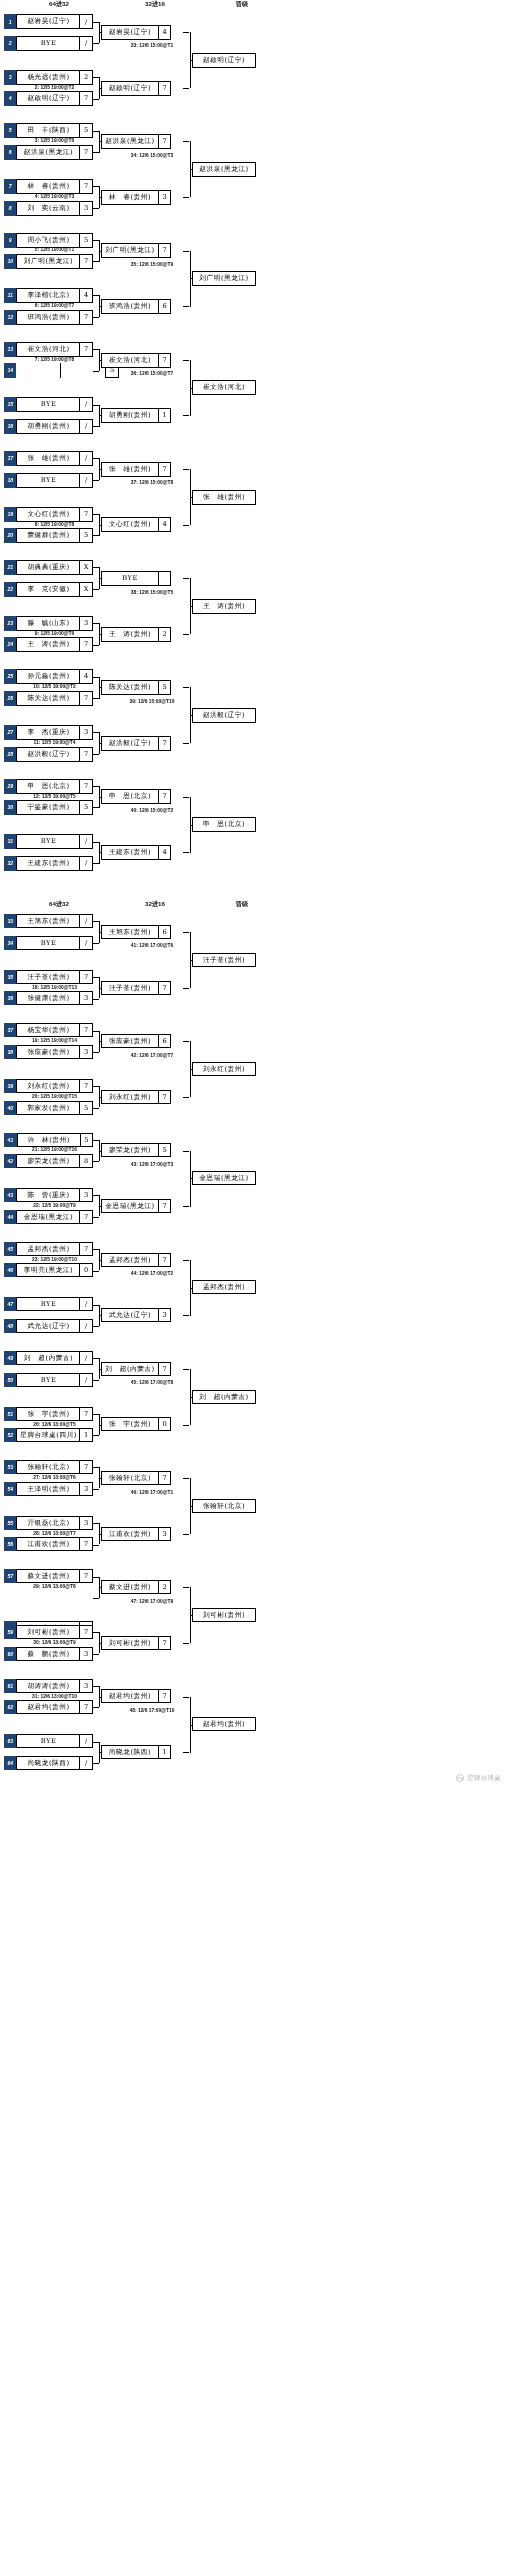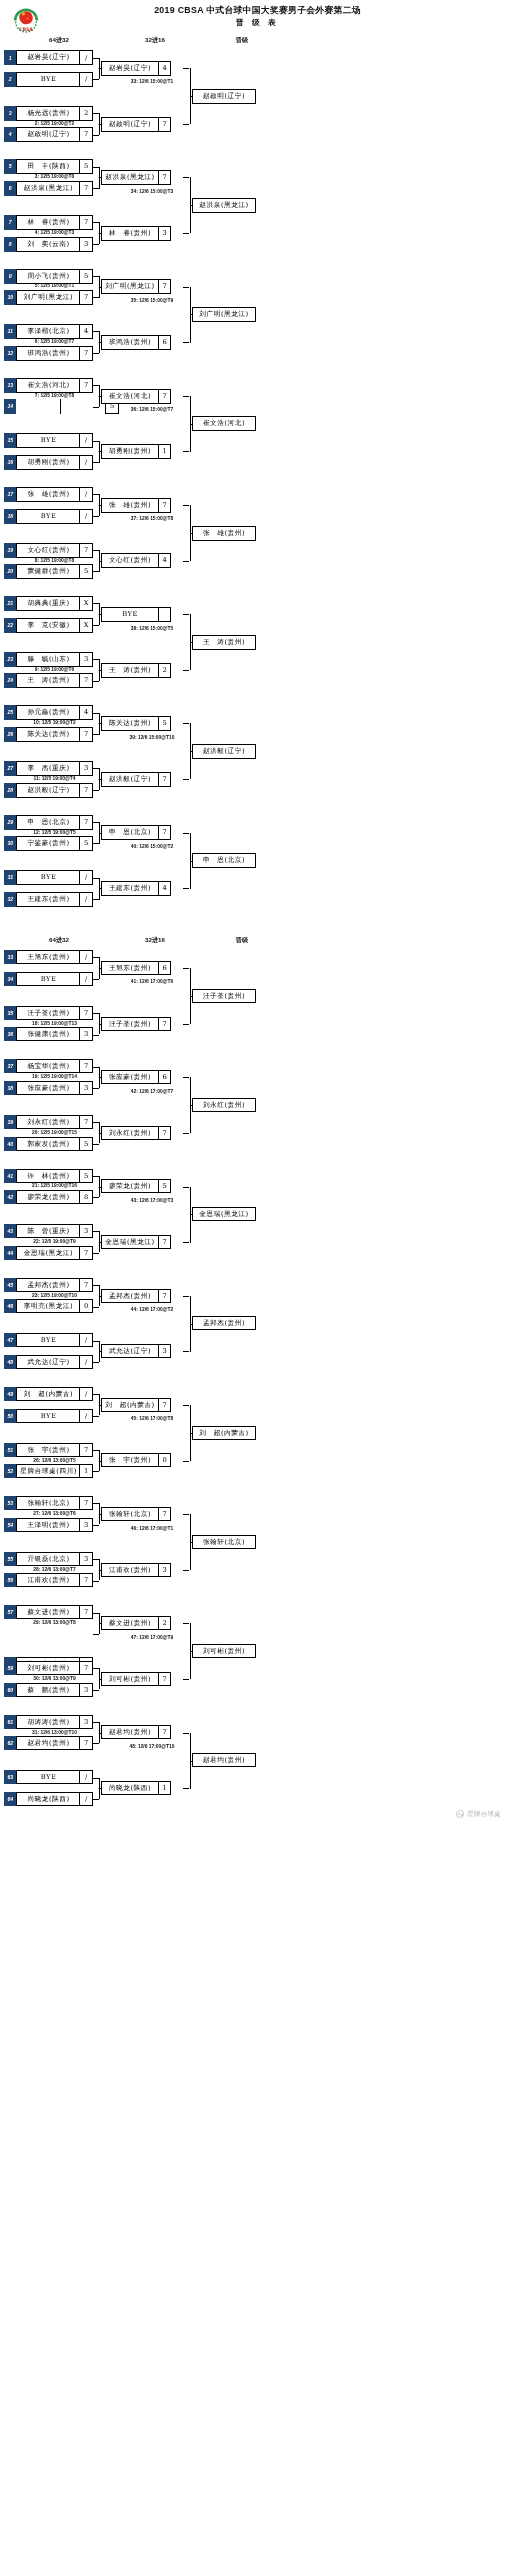--- a/index.html
+++ b/index.html
@@ -104,34 +104,20 @@
     content:""; position:absolute; background:#888; border-radius:50%;
   }
   .wm-circle:before { width:2.1px; height:2.1px; left:1.5px; top:2.1px; }
   .wm-circle:after  { width:1.5px; height:1.5px; left:4.6px; top:3.1px; }
 </style>
 </head>
 <body>
 
 <div class="sheet" id="sheet">
 
-  <div class="title-block">
-    <div class="logo">
-      <svg width="30" height="30" viewBox="0 0 58 58">
-        <path d="M8 34 A21 21 0 0 1 50 34" fill="none" stroke="#2E9B4F" stroke-width="5"></path>
-        <path d="M9 36 A20 20 0 0 0 49 36" fill="none" stroke="#2E9B4F" stroke-width="3" stroke-dasharray="3,3"></path>
-        <path d="M17 22 C22 16 30 14 36 18 C42 22 44 30 40 36 C36 42 26 43 21 38 C17 34 14 27 17 22 Z" fill="#E02B20"></path>
-        <circle cx="24" cy="21" r="3" fill="#F5B61E"></circle>
-        <circle cx="32" cy="30" r="1.6" fill="#F5B61E"></circle>
-        <text x="29" y="54" text-anchor="middle" font-family="DejaVu Sans" font-size="9" font-weight="bold" fill="#C0392B">CBSA</text>
-      </svg>
-    </div>
-    <div class="title-main">2019 CBSA 中式台球中国大奖赛男子会外赛第二场</div>
-    <div class="title-sub">晋 级 表</div>
-  </div>
 
   <div id="body-root">
       <div class="colhead">
         <span class="ch-r1">64进32</span>
         <span class="ch-r2">32进16</span>
         <span class="ch-r3">晋级</span>
       </div>
       <div class="bracket" style="position: relative; height: 879px;">
         <div class="slot r1" style="top: 3.1px;">
           <div class="seed">1</div>
@@ -588,21 +574,21 @@
         <div class="conn v" style="left: 99px; top: 175px; height: 21.6px;"></div>
         <div class="conn h" style="left: 99px; top: 186px; width: 2.1px;"></div>
         <div class="slot r3" style="top: 151px;">
           <div class="nm">刘永红(贵州)</div>
         </div>
         <div class="matchlabel ml-r2" style="top: 142px;">42: 12/6 17:00@T7</div>
         <div class="conn h" style="left: 183px; top: 130px; width: 6.2px;"></div>
         <div class="conn h" style="left: 183px; top: 186px; width: 6.2px;"></div>
         <div class="conn v" style="left: 190px; top: 130px; height: 56px;"></div>
         <div class="conn h" style="left: 190px; top: 158px; width: 2.1px;"></div>
-        <div class="slot r1" style="top: 222px;">
+        <div class="slot r1" style="top: 222px; justify-content: flex-end;">
           <div class="seed">41</div>
           <div class="nm">许　林(贵州)</div>
           <div class="sc">5</div>
         </div>
         <div class="slot r1" style="top: 243px;">
           <div class="seed">42</div>
           <div class="nm">廖荣龙(贵州)</div>
           <div class="sc">8</div>
         </div>
         <div class="slot r1" style="top: 277px;">

